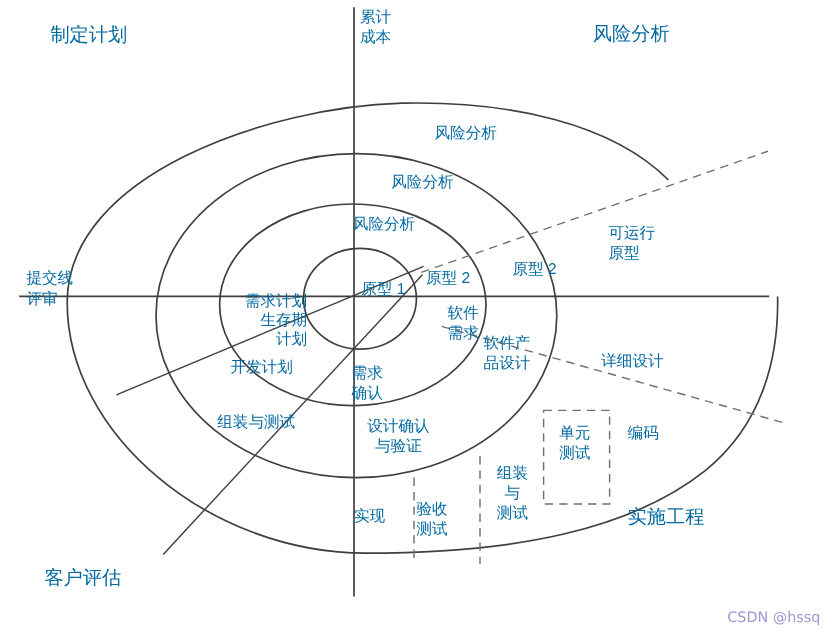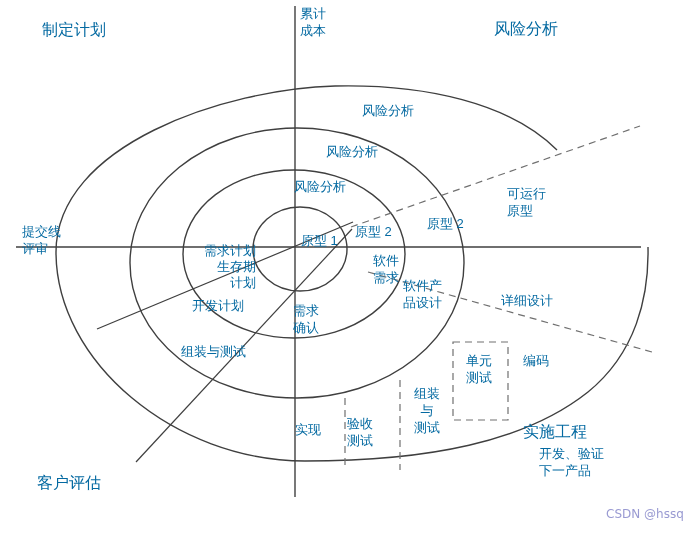--- a/index.html
+++ b/index.html
@@ -85,32 +85,32 @@
   <div class="label" style="left:192px;top:298px">开发计划</div>
   <div class="label" style="left:181px;top:344px">组装与测试</div>
 
   <div class="label" style="left:373px;top:253px">软件
 需求</div>
   <div class="label" style="left:293px;top:303px">需求
 确认</div>
   <div class="label" style="left:403px;top:278px">软件产
 品设计</div>
   <div class="label" style="left:501px;top:293px">详细设计</div>
+  <div class="label center" style="left:303px;top:347px;width:58px">设计确认
+与验证</div>
 
   <div class="label" style="left:466px;top:353px">单元
 测试</div>
   <div class="label" style="left:523px;top:353px">编码</div>
   <div class="label center" style="left:412px;top:386px;width:30px">组装
 与
 测试</div>
   <div class="label" style="left:347px;top:416px">验收
 测试</div>
   <div class="label" style="left:295px;top:422px">实现</div>
 
   <div class="label hdr" style="left:523px;top:422px">实施工程</div>
-  <div class="label" style="left:539px;top:446px">开发、验证
-下一产品</div>
 
   <div class="label hdr" style="left:37px;top:473px">客户评估</div>
 
   <div class="watermark" style="left:606px;top:507px">CSDN @hssq</div>
 
 </div>
 
 </body></html>

